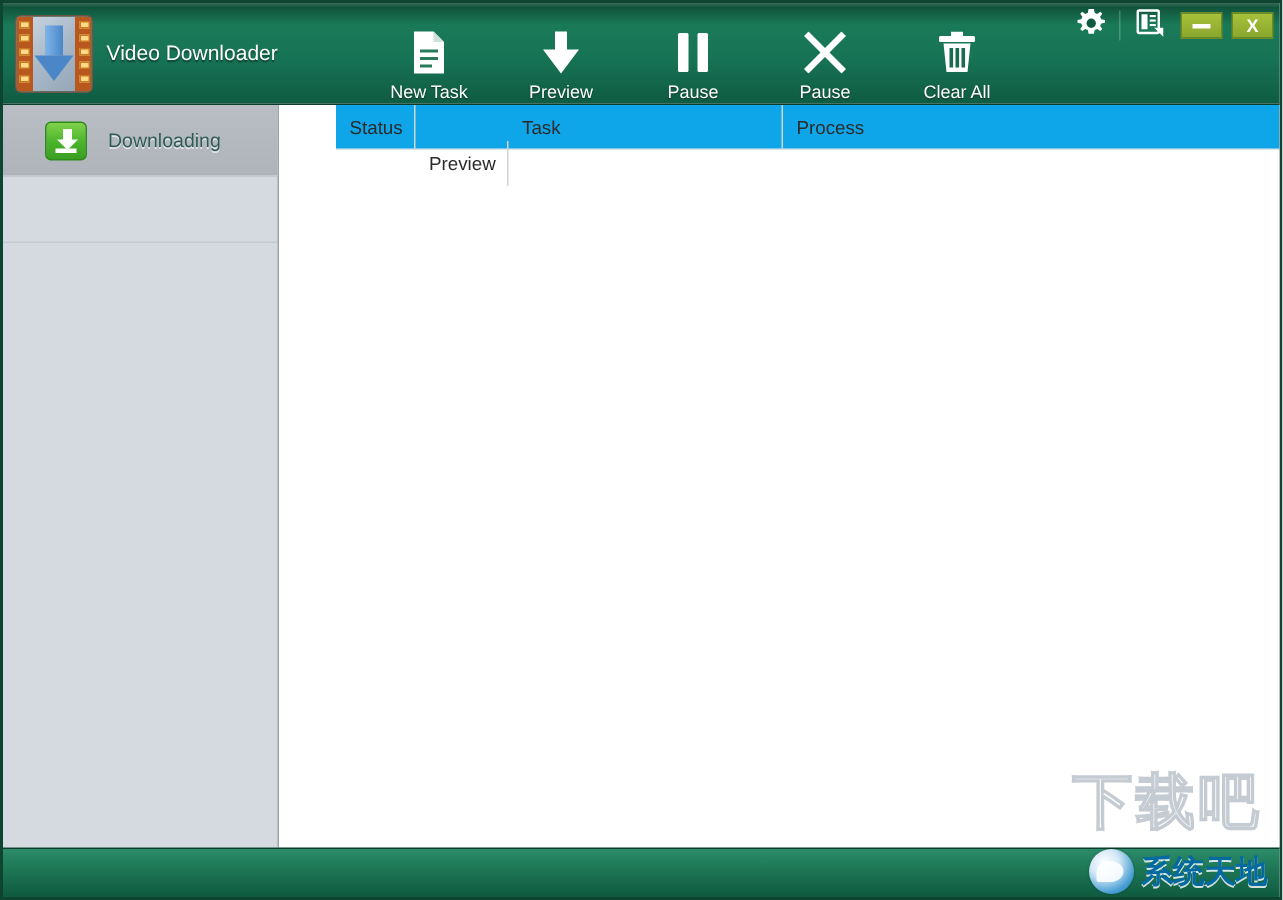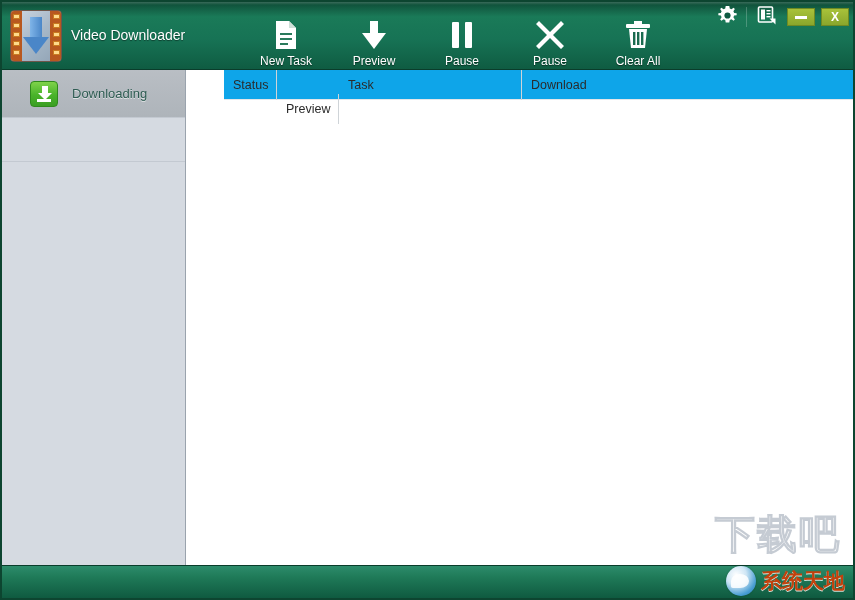--- a/index.html
+++ b/index.html
@@ -291,21 +291,21 @@
     content: "";
     position: absolute;
     left: 5px; top: 8px;
     width: 18px; height: 14px;
     border-radius: 50% 50% 50% 10%;
     background: rgba(255,255,255,0.85);
   }
   .wm-text {
     font-size: 21px;
     font-weight: bold;
-    color: #c2410c;
+    color: #0369a1;
     font-family: Liberation Sans, sans-serif;
     text-shadow: 0 1px 0 rgba(255,255,255,.8);
   }
 </style>
 </head>
 <body>
 
 <div id="app">
 
   <div class="header">
@@ -434,21 +434,21 @@
       <span class="side-label">Downloading</span>
     </div>
     <div class="side-item empty"></div>
   </div>
 
   <div class="content">
     <div class="col-head">
       <div class="col" style="left:0px;width:53px;">Status</div>
       <div class="col" style="left:53px;width:62px;margin-top:24px;">Preview</div>
       <div class="col" style="left:115px;width:183px;">Task</div>
-      <div class="col" style="left:298px;width:331px;border-right:0;">Download</div>
+      <div class="col" style="left:298px;width:331px;border-right:0;">Process</div>
     </div>
     <div class="rows"></div>
   </div>
 
   <div class="statusbar"></div>
 
   <div class="wm-outline">下载吧</div>
   <div class="wm-logo">
     <span class="wm-globe"></span>
     <span class="wm-text">系统天地</span>

